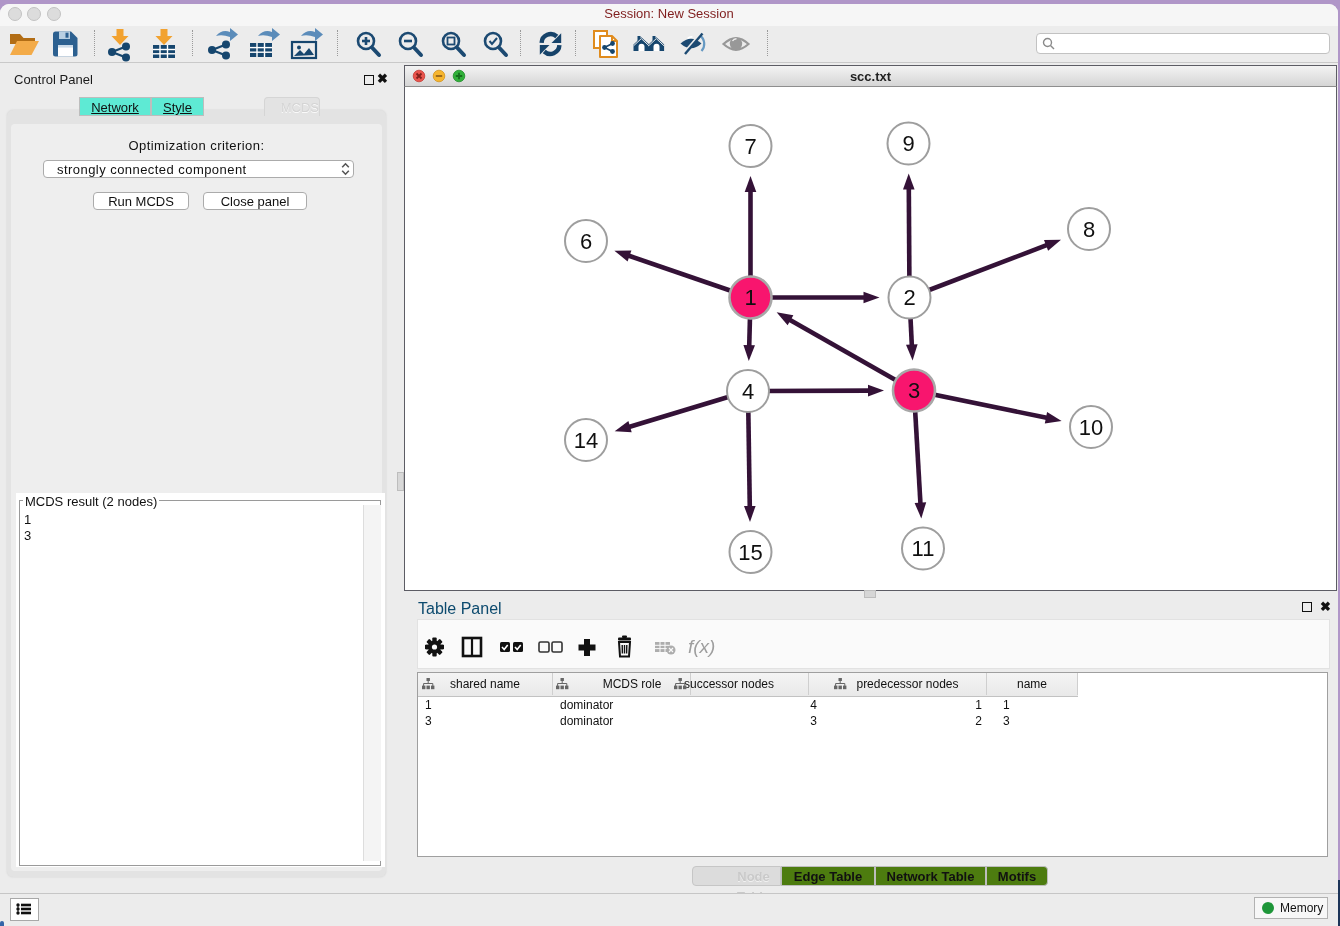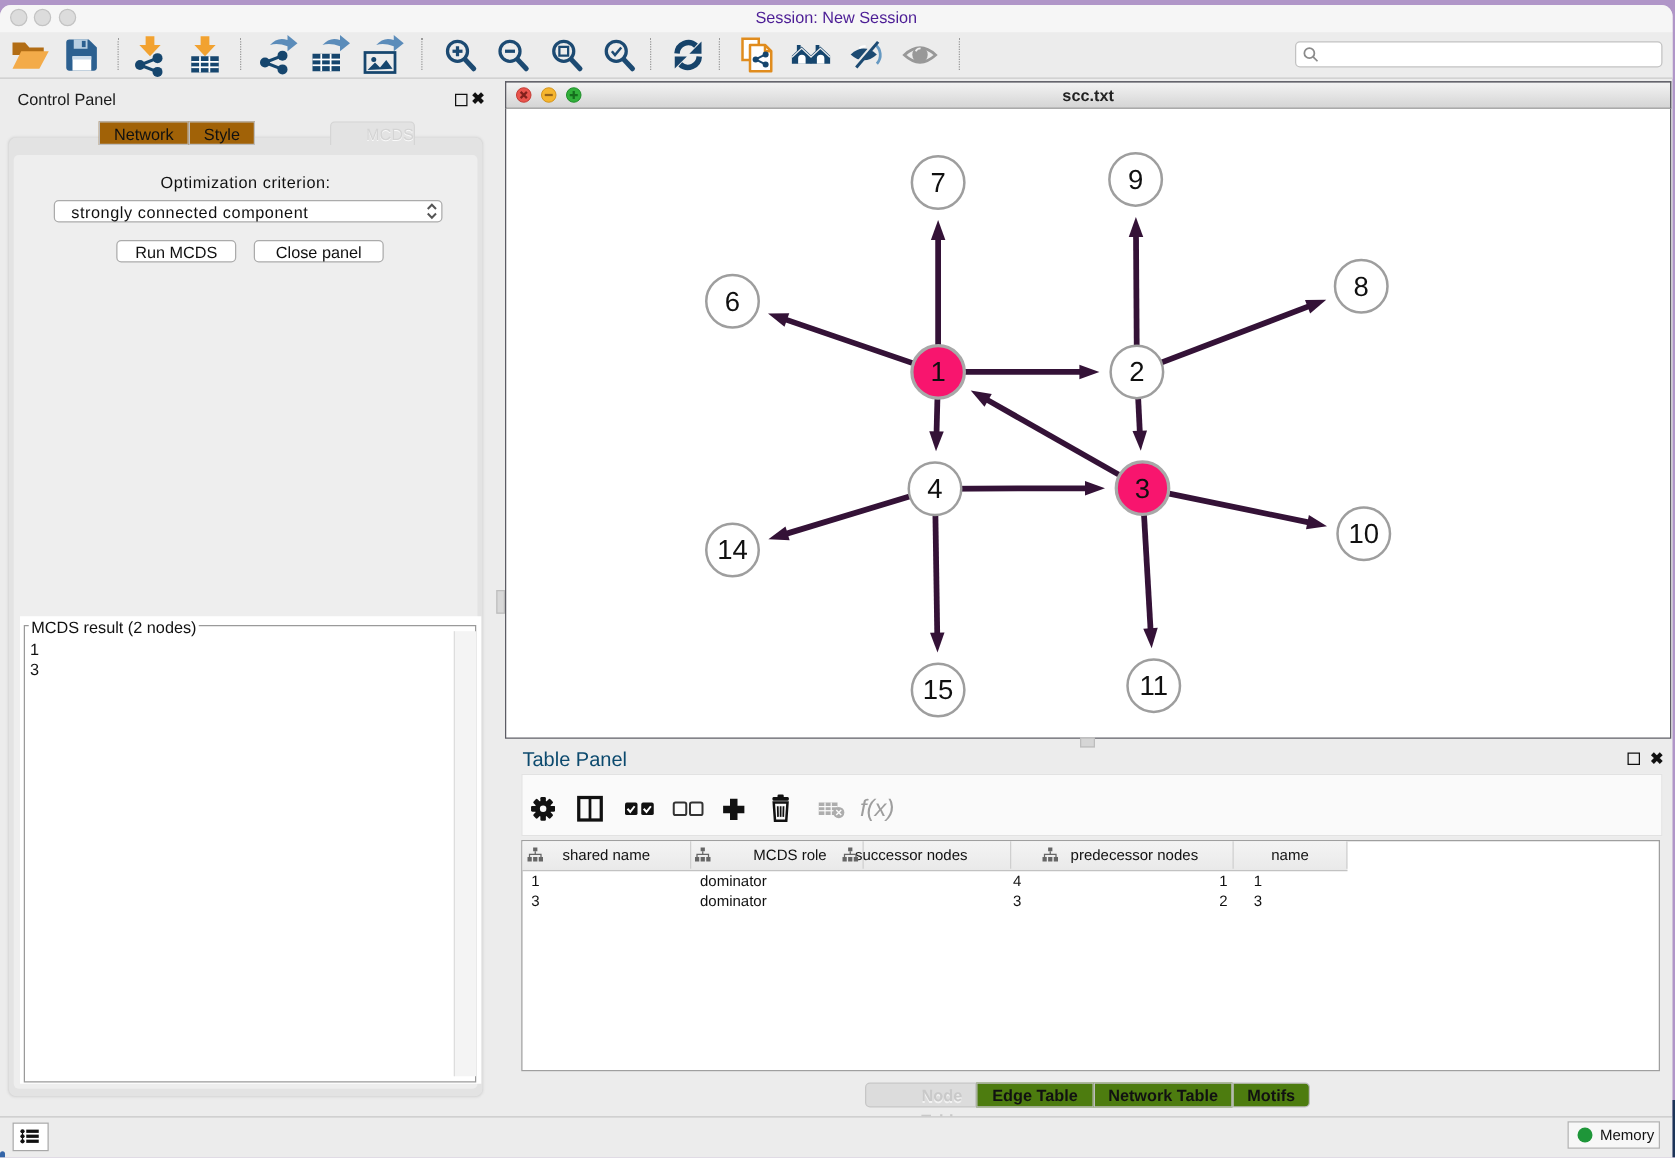--- a/index.html
+++ b/index.html
@@ -3,33 +3,33 @@
 <meta charset="utf-8">
 <style>
   html,body{margin:0;padding:0;}
   body{width:1340px;height:926px;position:relative;overflow:hidden;
        background:#b096c8;font-family:"Liberation Sans", sans-serif;}
   .abs{position:absolute;}
   #win{left:0;top:4px;width:1338px;height:922px;background:#ececec;border-radius:9px 9px 0 0;}
   
   #titlebar{left:0;top:4px;width:1338px;height:22px;background:#f6f6f6;border-radius:9px 9px 0 0;}
   .tl{width:12px;height:12px;border-radius:50%;background:#dcdcdc;border:1px solid #c3c3c3;top:7px;}
-  #ttext{left:0;top:6px;width:1338px;text-align:center;font-size:13px;color:#4c1d95;}
+  #ttext{left:0;top:6px;width:1338px;text-align:center;font-size:13px;color:#7f1d1d;}
   
   #toolbar{left:0;top:26px;width:1338px;height:36px;background:#ececec;border-bottom:1px solid #c9c9c9;}
   .sep{top:30px;width:1px;height:26px;border-left:1px dotted #9a9a9a;}
   #searchbox{left:1036px;top:33px;width:292px;height:19px;background:#fff;border:1px solid #c2c2c2;border-radius:4px;}
   
   #cptitle{left:14px;top:72px;font-size:13px;color:#1a1a1a;text-align:center;}
   #cpfloat{left:364px;top:75px;width:8px;height:8px;border:1.5px solid #111;}
   #cpx{left:377px;top:71px;font-size:13px;font-weight:bold;color:#111;}
-  .tab{top:97px;height:19px;background:#a16207;border:1px solid #bdbdbd;font-size:13px;color:#111;
-       text-align:center;line-height:19px;box-sizing:border-box;}
+  .tab{top:97px;height:19px;background:#5eead4;border:1px solid #bdbdbd;font-size:13px;color:#111;
+       text-align:center;line-height:19px;box-sizing:border-box;text-decoration:underline;}
   #tabpanel{left:7px;top:110px;width:379px;height:767px;background:#e3e3e3;border-radius:6px;box-shadow:0 0 2px #cfcfcf;}
-  #mcdstab{left:264px;top:97px;width:68px;height:19px;background:#e3e3e3;border:1px solid #d5d5d5;border-bottom:none;
+  #mcdstab{left:264px;top:97px;width:56px;height:19px;background:#e3e3e3;border:1px solid #d5d5d5;border-bottom:none;
        border-radius:4px 4px 0 0;font-size:13px;color:#d4d4d4;text-shadow:0 1px 0 #fafafa;text-align:right;line-height:19px;box-sizing:border-box;}
   #innerpanel{left:11px;top:124px;width:371px;height:747px;background:#eeeeee;border-radius:4px;}
   #optlabel{left:0px;top:138px;width:393px;text-align:center;font-size:13px;letter-spacing:0.45px;color:#111;}
   #dropdown{left:43px;top:160px;width:311px;height:18px;background:#fff;border:1px solid #ababab;border-radius:4px;box-sizing:border-box;}
   #ddtext{left:57px;top:162px;font-size:13px;letter-spacing:0.45px;color:#111;}
   .btn{top:192px;height:18px;background:#fff;border:1px solid #ababab;border-radius:4px;
        font-size:13px;color:#111;text-align:center;line-height:17px;box-sizing:border-box;}
   
   #resultbox{left:16px;top:493px;width:369px;height:374px;background:#fff;}
   #fieldset{left:19px;top:500px;width:362px;height:366px;border:1px solid #9a9a9a;box-sizing:border-box;}

